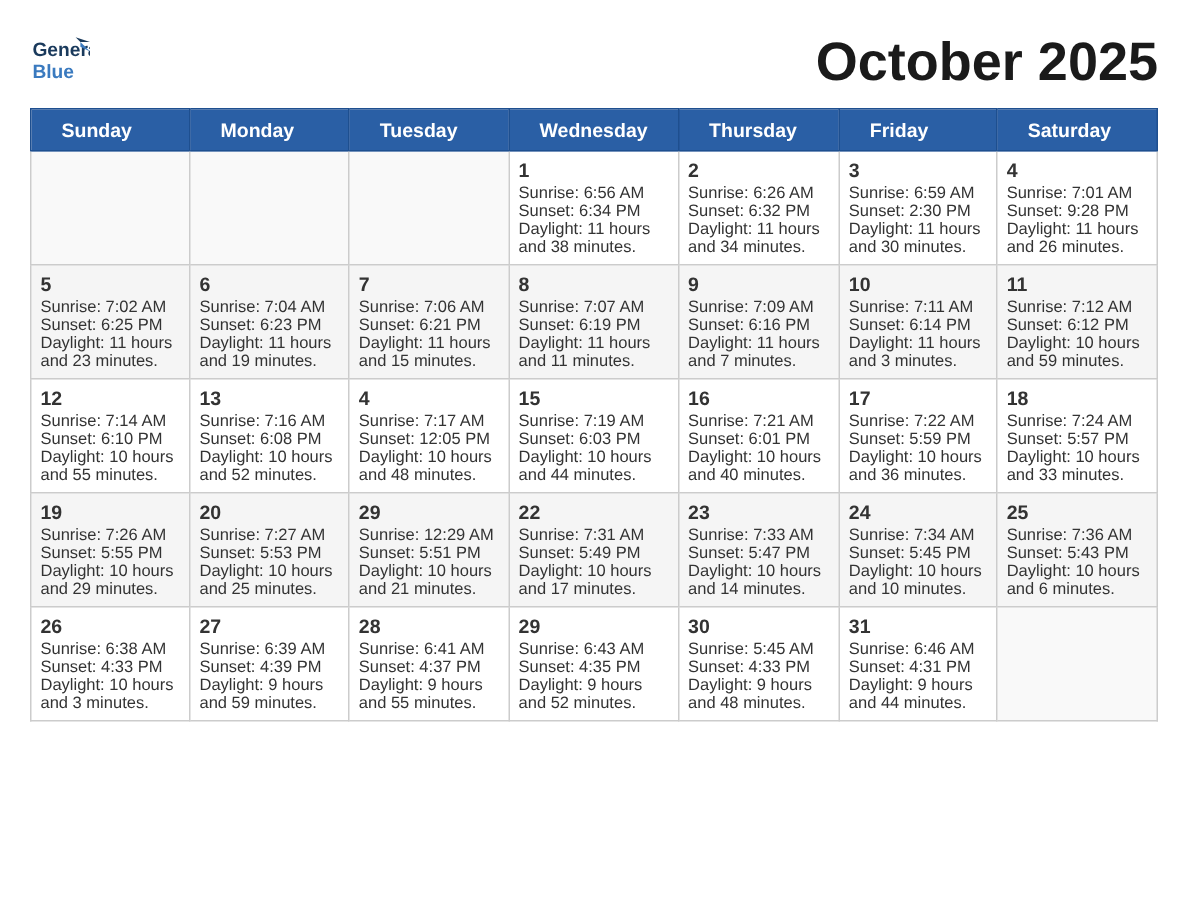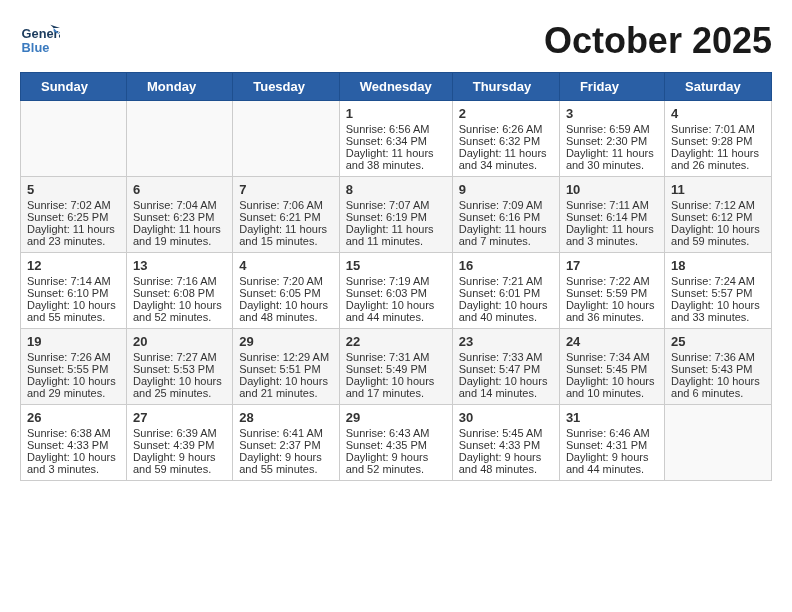--- a/index.html
+++ b/index.html
@@ -191,22 +191,22 @@
           <div>Daylight: 10 hours and 55 minutes.</div>
         </td>
         <td>
           <span class="day-num">13</span>
           <div>Sunrise: 7:16 AM</div>
           <div>Sunset: 6:08 PM</div>
           <div>Daylight: 10 hours and 52 minutes.</div>
         </td>
         <td>
           <span class="day-num">4</span>
-          <div>Sunrise: 7:20 AM</div>
-          <div>Sunset: 6:05 PM</div>
+          <div>Sunrise: 7:17 AM</div>
+          <div>Sunset: 12:05 PM</div>
           <div>Daylight: 10 hours and 48 minutes.</div>
         </td>
         <td>
           <span class="day-num">15</span>
           <div>Sunrise: 7:19 AM</div>
           <div>Sunset: 6:03 PM</div>
           <div>Daylight: 10 hours and 44 minutes.</div>
         </td>
         <td>
           <span class="day-num">16</span>
@@ -280,21 +280,21 @@
         </td>
         <td>
           <span class="day-num">27</span>
           <div>Sunrise: 6:39 AM</div>
           <div>Sunset: 4:39 PM</div>
           <div>Daylight: 9 hours and 59 minutes.</div>
         </td>
         <td>
           <span class="day-num">28</span>
           <div>Sunrise: 6:41 AM</div>
-          <div>Sunset: 2:37 PM</div>
+          <div>Sunset: 4:37 PM</div>
           <div>Daylight: 9 hours and 55 minutes.</div>
         </td>
         <td>
           <span class="day-num">29</span>
           <div>Sunrise: 6:43 AM</div>
           <div>Sunset: 4:35 PM</div>
           <div>Daylight: 9 hours and 52 minutes.</div>
         </td>
         <td>
           <span class="day-num">30</span>

